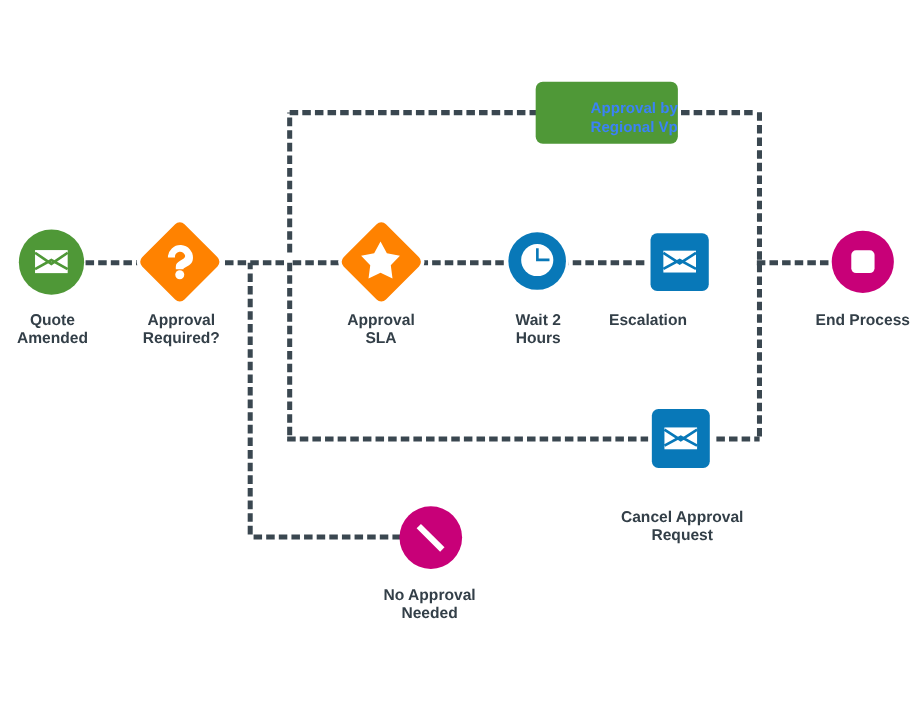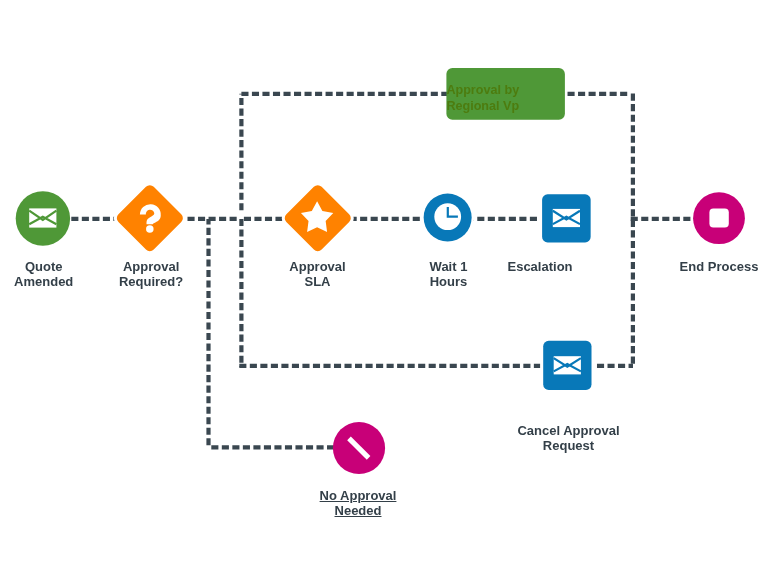--- a/index.html
+++ b/index.html
@@ -3,21 +3,21 @@
 <meta charset="utf-8">
 <title>Approval Flow Diagram</title>
 <style>
   html,body{margin:0;padding:0;background:#ffffff;}
   body{width:768px;height:587px;overflow:hidden;
        font-family:"Liberation Sans", sans-serif;}
   #stage{position:relative;width:768px;height:587px;background:#ffffff;}
   svg.layer{position:absolute;left:0;top:0;width:768px;height:587px;}
   .nlabel{position:absolute;text-align:center;font-weight:bold;color:#333f48;
           font-size:13px;line-height:15px;white-space:pre-line;}
-  .glabel{position:absolute;text-align:left;font-weight:bold;color:#4d7c0f;
+  .glabel{position:absolute;text-align:right;font-weight:bold;color:#3b82f6;
           font-size:12.6px;line-height:16.1px;white-space:pre-line;}
 </style>
 </head>
 <body>
 
 <div id="stage">
 
   <svg class="layer" viewBox="0 0 768 587">
     <g stroke="#3a4750" stroke-width="4.2" fill="none" stroke-dasharray="7.1 3.42" stroke-linecap="butt">
       <path d="M71.3 218.9 H120"></path>
@@ -95,25 +95,25 @@
 
     <rect x="446.4" y="68.1" width="118.5" height="51.7" rx="6" ry="6" fill="#4f9837"></rect>
   </svg>
 
   <div class="nlabel" style="left:-16.3px;top:259.4px;width:120px;">Quote
 Amended</div>
   <div class="nlabel" style="left:91.1px;top:259.4px;width:120px;">Approval
 Required?</div>
   <div class="nlabel" style="left:257.5px;top:259.4px;width:120px;">Approval
 SLA</div>
-  <div class="nlabel" style="left:388.5px;top:259.4px;width:120px;">Wait 1
+  <div class="nlabel" style="left:388.5px;top:259.4px;width:120px;">Wait 2
 Hours</div>
   <div class="nlabel" style="left:480px;top:259.4px;width:120px;">Escalation</div>
   <div class="nlabel" style="left:659px;top:259.4px;width:120px;">End Process</div>
   <div class="nlabel" style="left:493.5px;top:423px;width:150px;">Cancel Approval
 Request</div>
-  <div class="nlabel" style="left:298px;top:488.2px;width:120px;text-decoration:underline;">No Approval
+  <div class="nlabel" style="left:298px;top:488.2px;width:120px;">No Approval
 Needed</div>
 
   <div class="glabel" style="left:446.4px;top:82.1px;width:118.5px;">Approval by
 Regional Vp</div>
 
 </div>
 
 </body></html>

